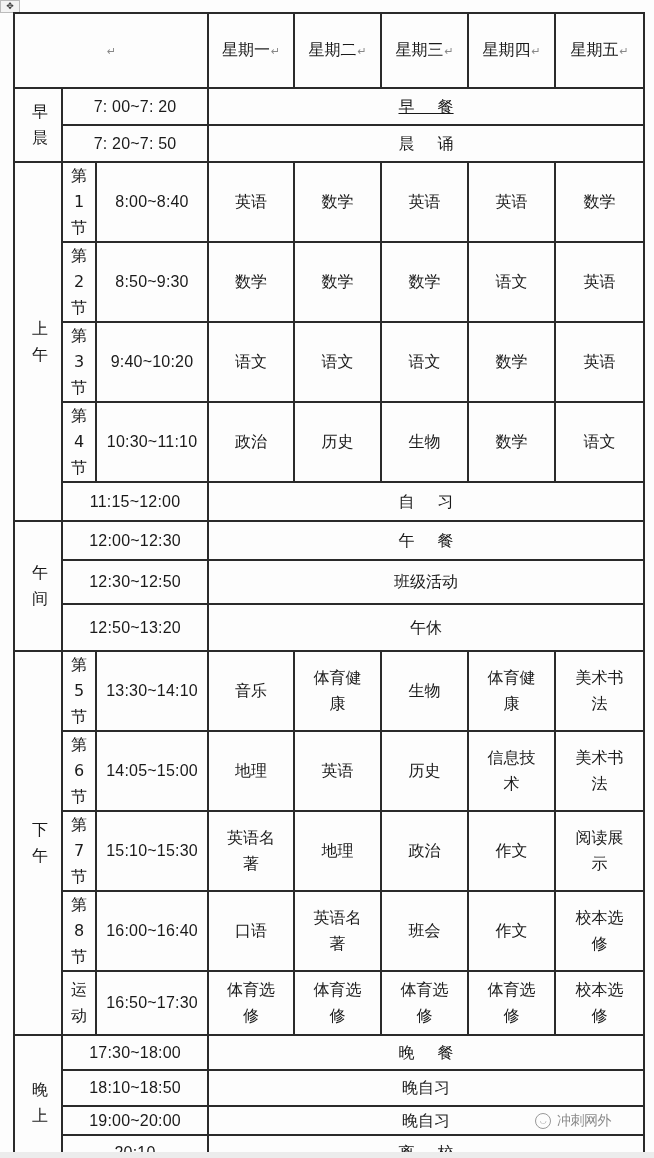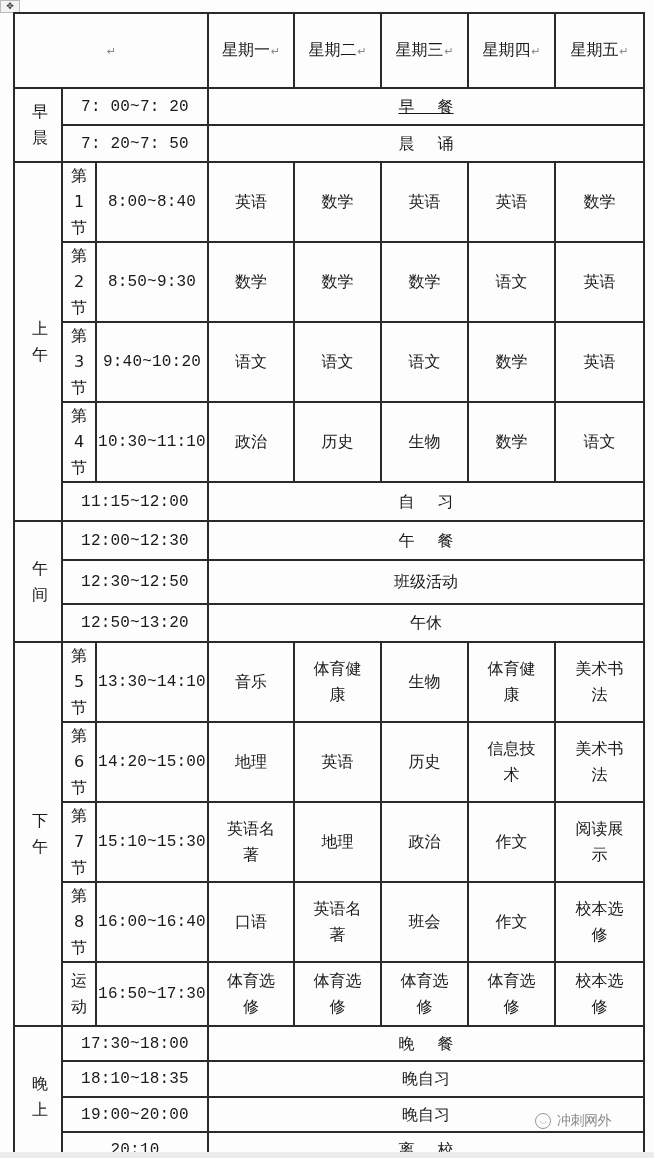--- a/index.html
+++ b/index.html
@@ -7,21 +7,21 @@
          font-family: "DejaVu Sans", sans-serif; color: #1a1a1a; }
   .anchor { position: absolute; left: 0; top: 0; width: 18px; height: 11px;
             border: 1px solid #bbb; background: #f4f4f4; font-size: 9px; line-height: 10px;
             text-align: center; color: #333; }
   table.sched { position: absolute; left: 13px; top: 12px; border-collapse: collapse;
                 table-layout: fixed; width: 630px; }
   table.sched td { border: 2px solid #2a2a2a; padding: 0; text-align: center;
                    vertical-align: middle; font-size: 16px; line-height: 26px; overflow: hidden; }
   .sec { font-size: 17px; line-height: 24px; padding-left: 4px !important; }
   .per { font-size: 15px; line-height: 26px; }
-  .time { font-family: Liberation Mono, monospace; font-size: 13.5px; letter-spacing: 0.2px; }
+  .time { font-family: Liberation Sans, sans-serif; font-size: 13.5px; letter-spacing: 0.2px; }
   .span { letter-spacing: 0; text-decoration: underline; }
   .para { color: #888; font-size: 11px; margin-left: 1px; }
   .dayhead { font-size: 16px; }
   .watermark { position: absolute; left: 535px; top: 1112px; font-size: 14px; color: #8a8a8a;
                letter-spacing: -0.5px; }
   .wm-icon { display: inline-block; width: 14px; height: 14px; border: 1px solid #999;
              border-radius: 50%; vertical-align: middle; margin-right: 6px; font-size: 8px;
              line-height: 14px; text-align: center; color: #999; }
   .bottom-bar { position: absolute; left: 0; top: 1152px; width: 654px; height: 6px; background: #ececec; }
 </style>
@@ -122,21 +122,21 @@
 
   <tr style="height:39px">
     <td rowspan="3" class="sec"><span style="display:inline-block;width:18px;word-break:break-all">午间</span></td>
     <td colspan="2" class="time">12:00~12:30</td>
     <td colspan="5"><span style="word-spacing:18px">午 餐</span></td>
   </tr>
   <tr style="height:44px">
     <td colspan="2" class="time">12:30~12:50</td>
     <td colspan="5">班级活动</td>
   </tr>
-  <tr style="height:38px">
+  <tr style="height:47px">
     <td colspan="2" class="time">12:50~13:20</td>
     <td colspan="5">午休</td>
   </tr>
 
   <tr style="height:79px">
     <td rowspan="5" class="sec"><span style="display:inline-block;width:18px;word-break:break-all">下午</span></td>
     <td class="per">
           <div>第</div>
           <div>5</div>
           <div>节</div>
@@ -157,21 +157,21 @@
     <td>
           <div style="width:3.2em;margin:0 auto">美术书法</div>
         </td>
   </tr>
   <tr style="height:80px">
     <td class="per">
           <div>第</div>
           <div>6</div>
           <div>节</div>
         </td>
-    <td class="time">14:20~15:00</td>
+    <td class="time">14:05~15:00</td>
     <td>
           <div style="width:3.2em;margin:0 auto">地理</div>
         </td>
     <td>
           <div style="width:3.2em;margin:0 auto">英语</div>
         </td>
     <td>
           <div style="width:3.2em;margin:0 auto">历史</div>
         </td>
     <td>
@@ -249,24 +249,24 @@
           <div style="width:3.2em;margin:0 auto">校本选修</div>
         </td>
   </tr>
 
   <tr style="height:35px">
     <td rowspan="4" class="sec"><span style="display:inline-block;width:18px;word-break:break-all">晚上</span></td>
     <td colspan="2" class="time">17:30~18:00</td>
     <td colspan="5"><span style="word-spacing:18px">晚 餐</span></td>
   </tr>
   <tr style="height:36px">
-    <td colspan="2" class="time">18:10~18:35</td>
+    <td colspan="2" class="time">18:10~18:50</td>
     <td colspan="5">晚自习</td>
   </tr>
-  <tr style="height:35px">
+  <tr style="height:29px">
     <td colspan="2" class="time">19:00~20:00</td>
     <td colspan="5">晚自习</td>
   </tr>
   <tr style="height:36px">
     <td colspan="2" class="time">20:10</td>
     <td colspan="5"><span style="word-spacing:18px">离 校</span></td>
   </tr>
 </tbody>
   </table>
 

